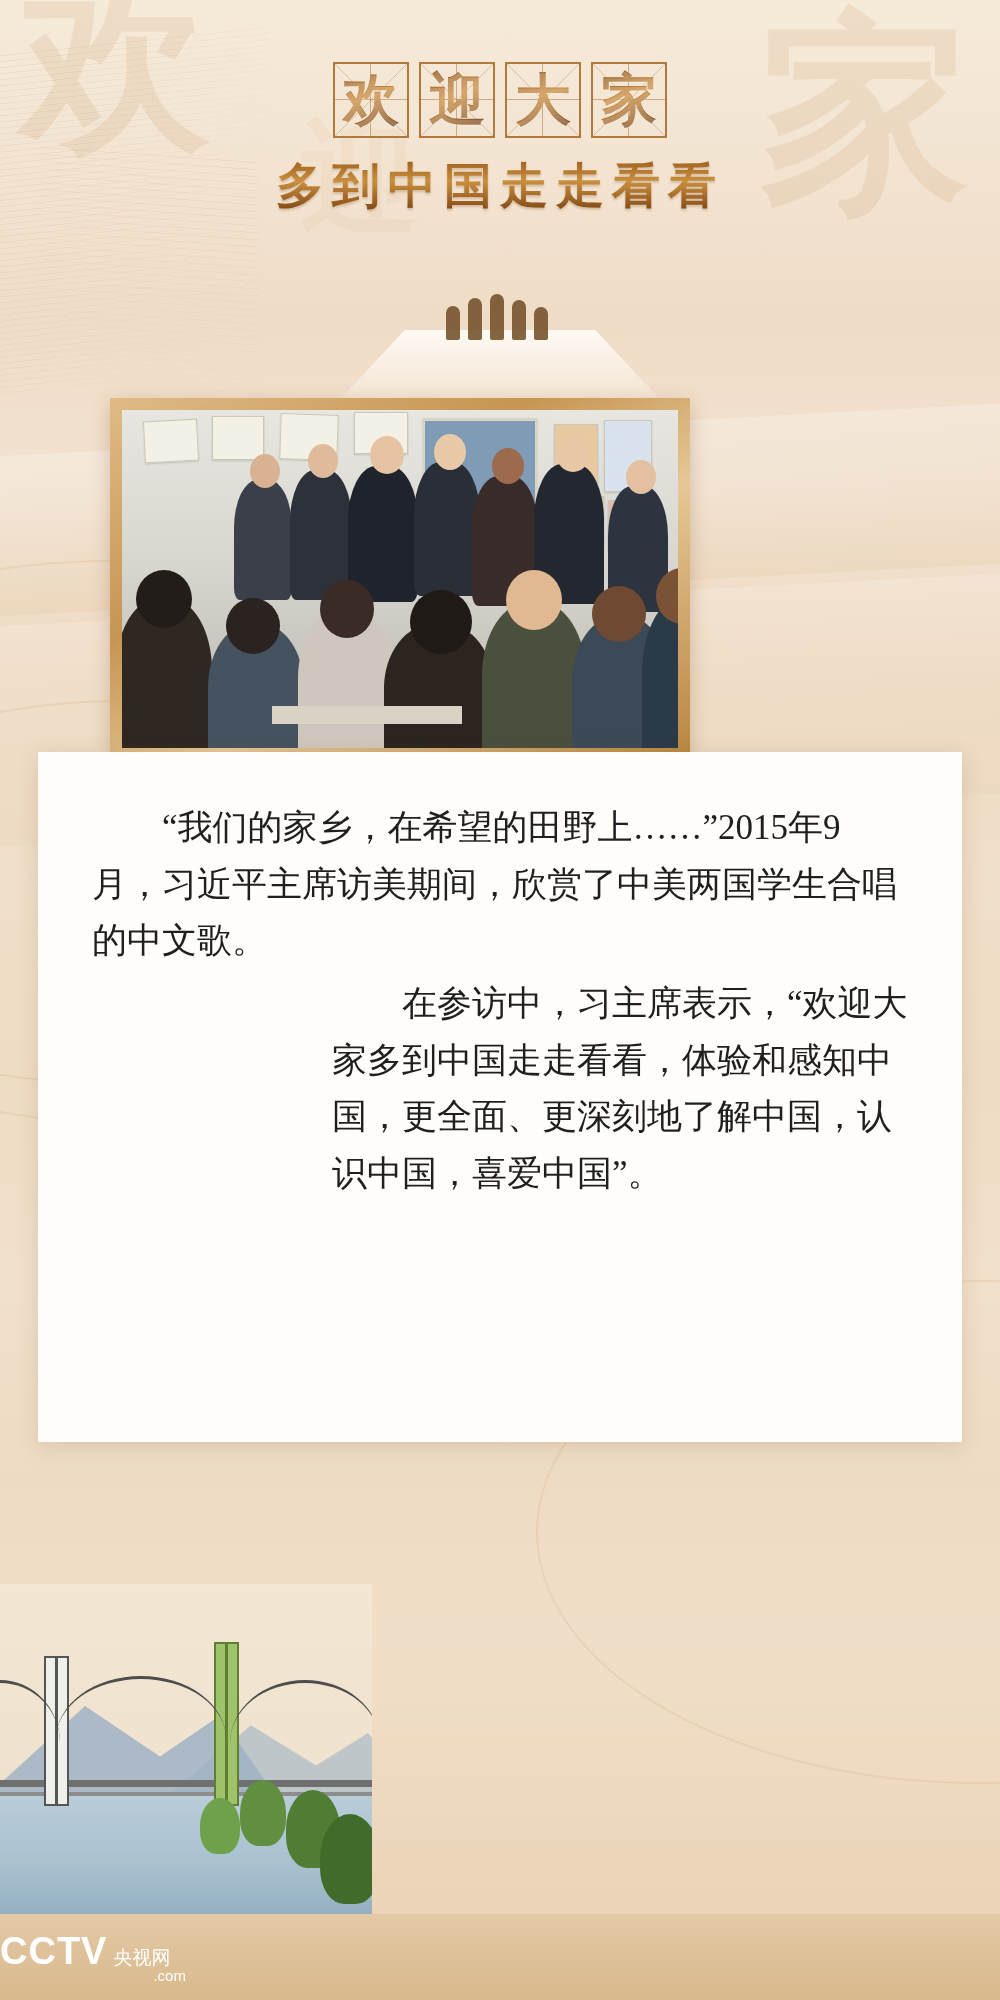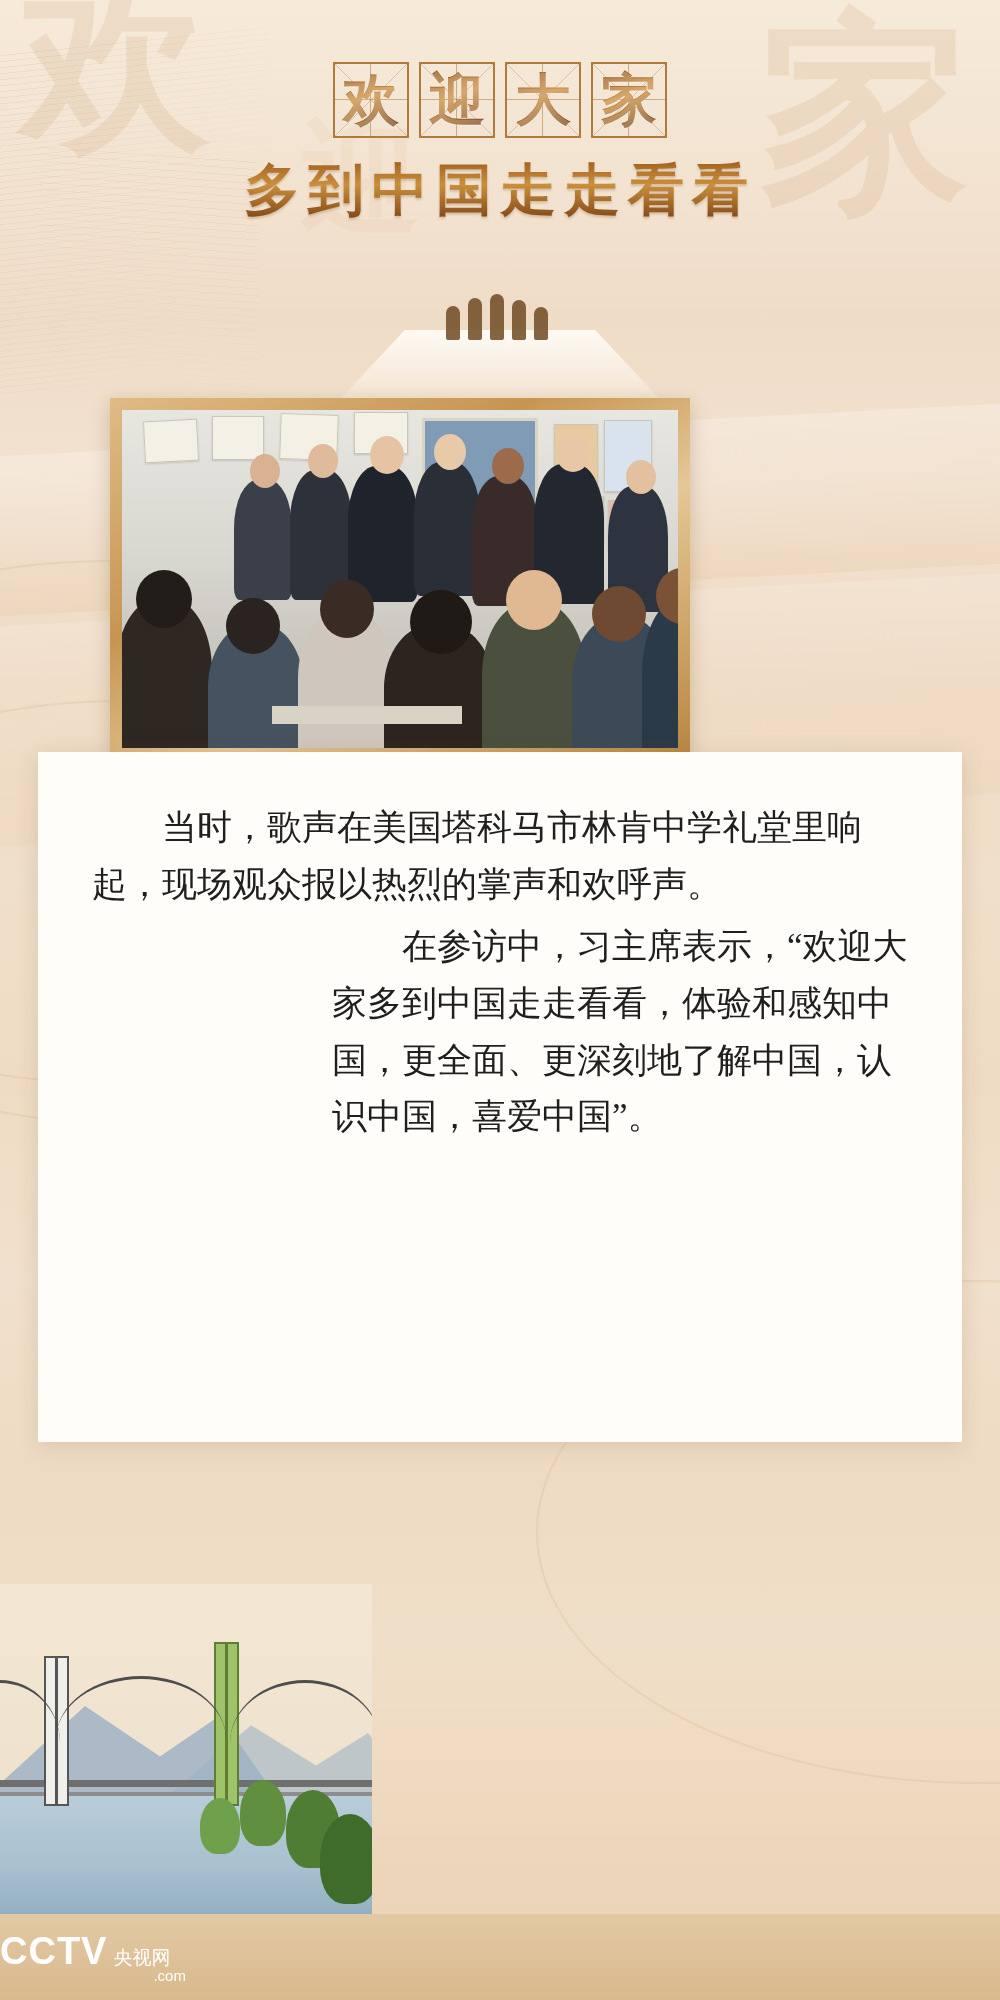--- a/index.html
+++ b/index.html
@@ -137,21 +137,21 @@
     font-family: "Liberation Serif", "DejaVu Serif", serif;
     color: #6d3b11;
     background: linear-gradient(160deg, #8a4f16 10%, #c98a3c 45%, #6e3a10 90%);
     -webkit-background-clip: text;
             background-clip: text;
     -webkit-text-fill-color: transparent;
     text-shadow: 0 1px 0 rgba(255,255,255,.25);
   }
   .title-line2 {
     margin-top: 22px;
-    font-size: 56px;
+    font-size: 48px;
     font-weight: bold;
     letter-spacing: 8px;
     line-height: 1.1;
     font-family: "Liberation Serif", "DejaVu Serif", serif;
     background: linear-gradient(180deg, #a1601f 0%, #c98f3d 40%, #7d4211 100%);
     -webkit-background-clip: text;
             background-clip: text;
     -webkit-text-fill-color: transparent;
     filter: drop-shadow(0 2px 1px rgba(120,70,25,.25));
   }
@@ -476,21 +476,21 @@
       <div class="ph-head" style="left:470px;top:176px;width:54px;height:56px;background:#6e4a33;"></div>
 
       <div class="ph-fg" style="left:520px;top:190px;width:80px;height:166px;background:#2b3a48;"></div>
       <div class="ph-head" style="left:534px;top:158px;width:52px;height:56px;background:#7a5336;"></div>
 
       <div style="position:absolute;left:150px;top:296px;width:190px;height:18px;background:#d9d3c6;"></div>
     </div>
   </div>
 
   <div class="article-card">
-    <p>当时，歌声在美国塔科马市林肯中学礼堂里响起，现场观众报以热烈的掌声和欢呼声。</p>
+    <p>“我们的家乡，在希望的田野上……”2015年9月，习近平主席访美期间，欣赏了中美两国学生合唱的中文歌。</p>
     <p class="shift">在参访中，习主席表示，“欢迎大家多到中国走走看看，体验和感知中国，更全面、更深刻地了解中国，认识中国，喜爱中国”。</p>
   </div>
 
   <div class="bridge">
     <div class="sky"></div>
     <div class="mountain" style="left:-20px;width:300px;height:120px;"></div>
     <div class="mountain" style="left:160px;width:260px;height:96px;opacity:.6;"></div>
     <div class="water"></div>
     <div class="deck" style="top:196px;"></div>
     <div class="deck" style="top:208px;background:#8d8d8d;height:4px;"></div>

